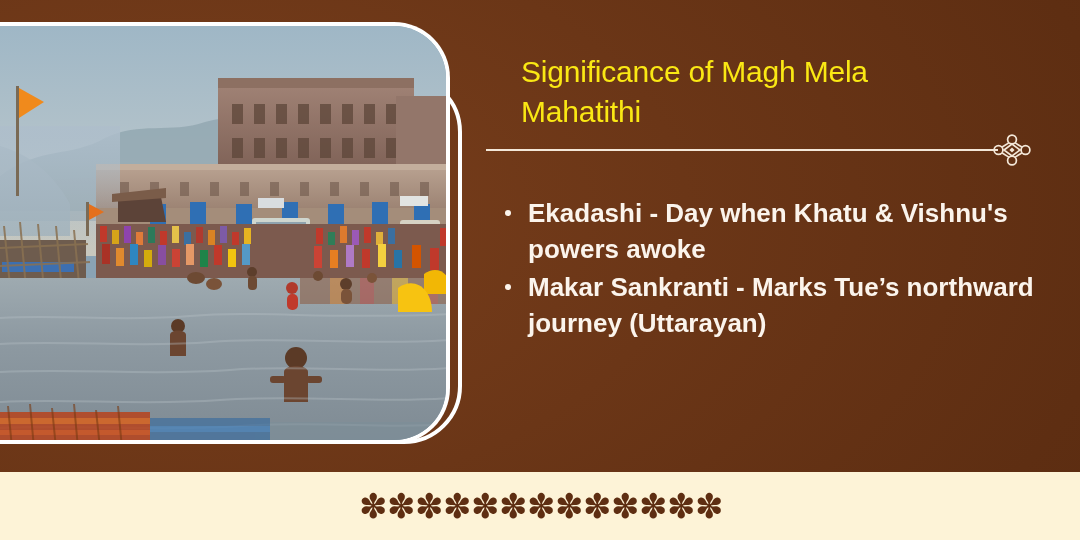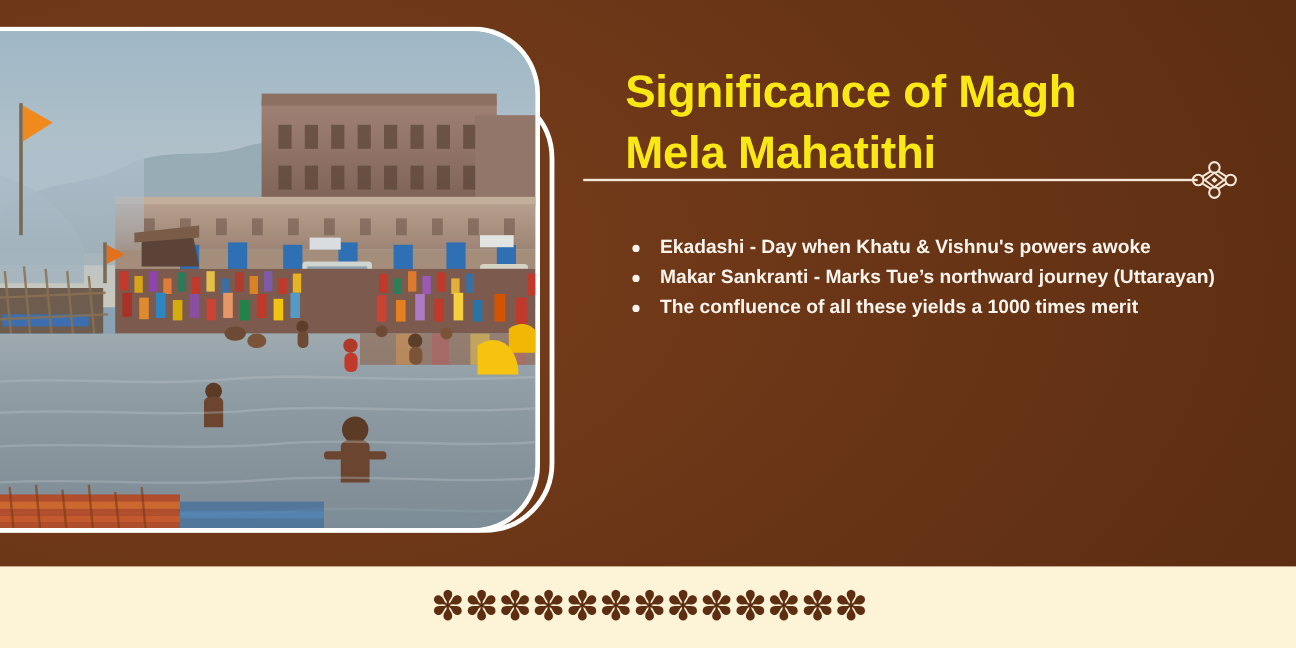--- a/index.html
+++ b/index.html
@@ -90,22 +90,22 @@
     overflow: hidden;
   }
 
   
   #title {
     position: absolute;
     left: 521px;
     top: 52px;
     width: 470px;
     color: #fae814;
-    font-size: 38px;
-    font-weight: bold;
+    font-size: 30px;
+    font-weight: normal;
     line-height: 1.33;
     letter-spacing: -0.2px;
   }
   #divider-wrap {
     position: absolute;
     left: 486px;
     top: 133px;
     width: 556px;
     height: 34px;
   }
@@ -120,28 +120,28 @@
   #divider-ornament {
     position: absolute;
     left: 504px;
     top: 0px;
     width: 44px;
     height: 34px;
   }
 
   #bullets {
     position: absolute;
-    left: 519px;
+    left: 497px;
     top: 196px;
     width: 540px;
     margin: 0;
     padding: 0;
     list-style: none;
     color: #fbf4ec;
-    font-size: 16px;
+    font-size: 26px;
     font-weight: bold;
     line-height: 1.37;
   }
   #bullets li {
     position: relative;
     padding-left: 31px;
     margin: 0 0 3px 0;
   }
   #bullets li .dot {
     position: absolute;
@@ -422,24 +422,20 @@
 
   <ul id="bullets">
     <li>
       <span class="dot"></span>
       <span>Ekadashi - Day when Khatu &amp; Vishnu's powers awoke</span>
     </li>
     <li>
       <span class="dot"></span>
       <span>Makar Sankranti - Marks Tue’s northward journey (Uttarayan)</span>
     </li>
-    <li>
-      <span class="dot"></span>
-      <span>The confluence of all these yields a 1000 times merit</span>
-    </li>
   </ul>
 
   <div id="bottom-band">
     <div id="flower-row">
         <span>✽</span>
         <span>✽</span>
         <span>✽</span>
         <span>✽</span>
         <span>✽</span>
         <span>✽</span>

